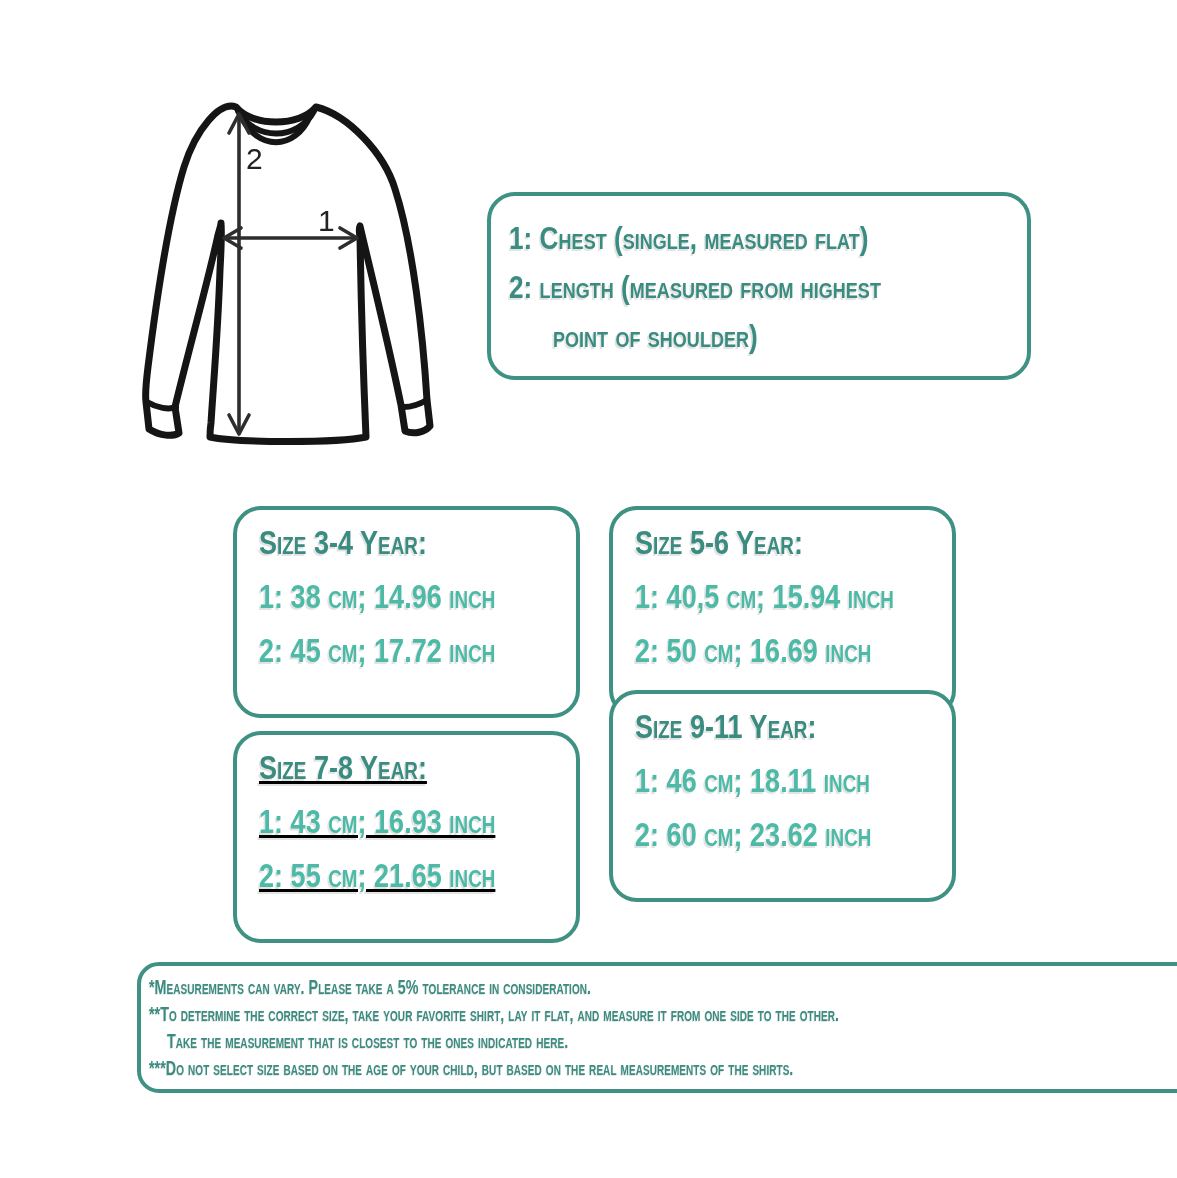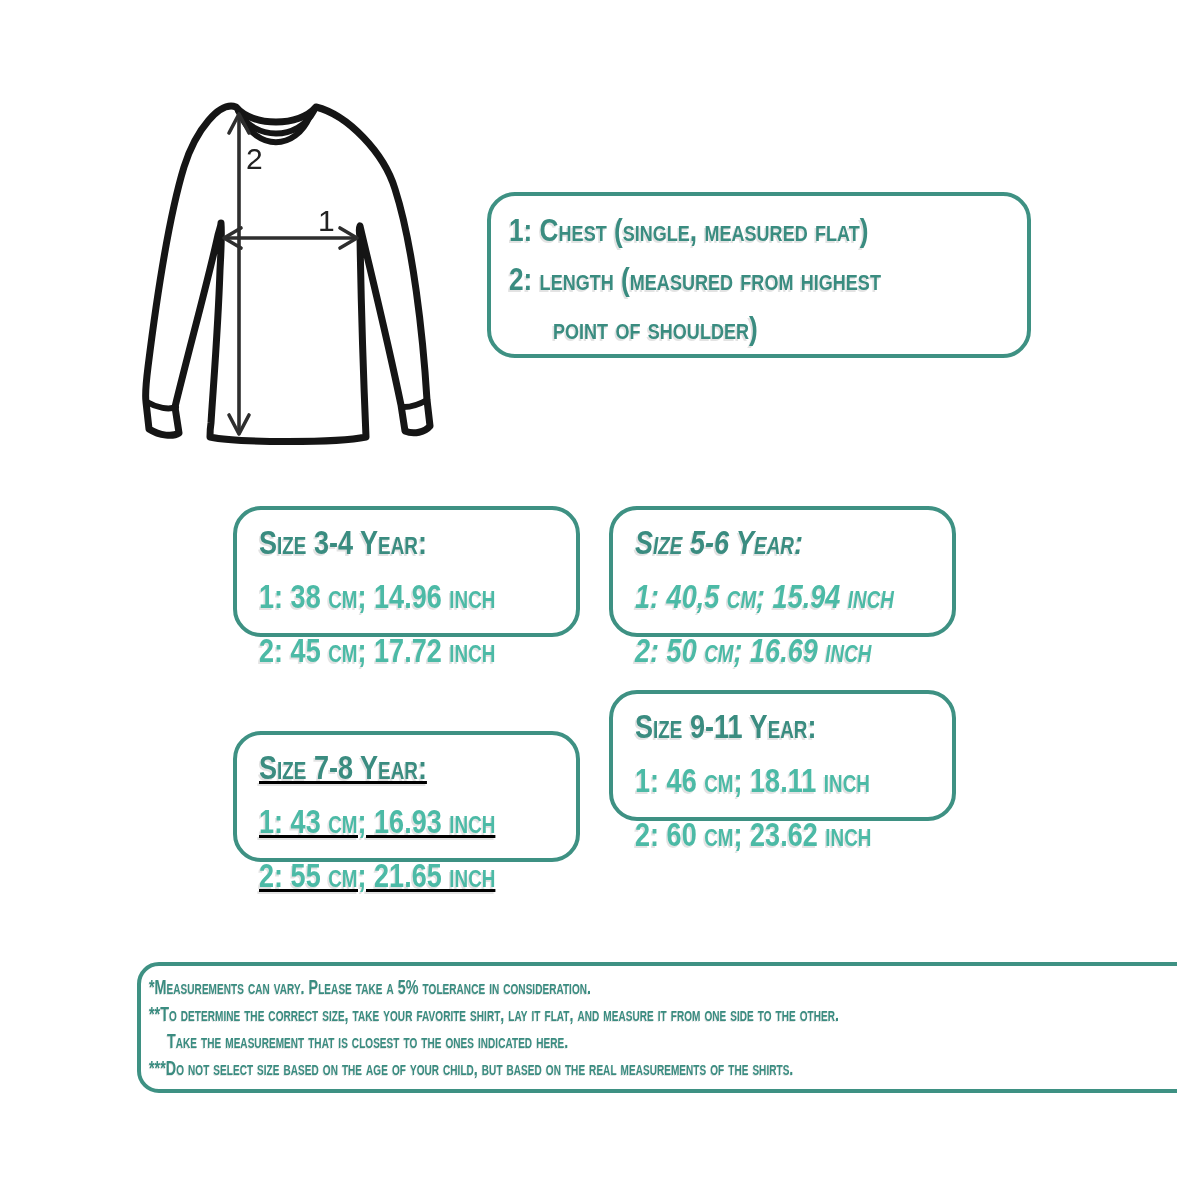--- a/index.html
+++ b/index.html
@@ -33,34 +33,34 @@
   }
   .line{
     font-variant:small-caps;
     font-weight:700;
     white-space:nowrap;
     transform:scaleX(0.82);
     transform-origin:0 50%;
     text-shadow:-2px 2px 0 rgba(70,70,70,0.15);
   }
   .legend{
-    left:487px;top:192px;width:544px;height:166px;
-    padding:10px 0 0 18px;
+    left:487px;top:192px;width:544px;height:188px;
+    padding:18px 0 0 18px;
   }
   .legend .line{
     font-size:32px;line-height:49px;
     color:var(--teal-text,#3a8c80);
   }
   .indent-lg{margin-left:44px;}
   .size-box{
-    width:347px;height:131px;
+    width:347px;height:212px;
     padding:6px 0 0 22px;
   }
   .sb1{left:233px;top:506px;}
-  .sb2{left:609px;top:506px;font-style:italic;}
+  .sb2{left:609px;top:506px;}
   .sb3{left:233px;top:731px;text-decoration:underline;}
   .sb4{left:609px;top:690px;}
   .size-box .line{font-size:33px;line-height:54px;}
   .size-box .title{color:var(--teal-text,#3a8c80);}
   .size-box .value{color:var(--green-light,#4cbaa6);}
   .notes{
     left:137px;top:962px;width:1070px;height:131px;
     border-radius:22px;
     padding:8px 0 0 8px;
   }

